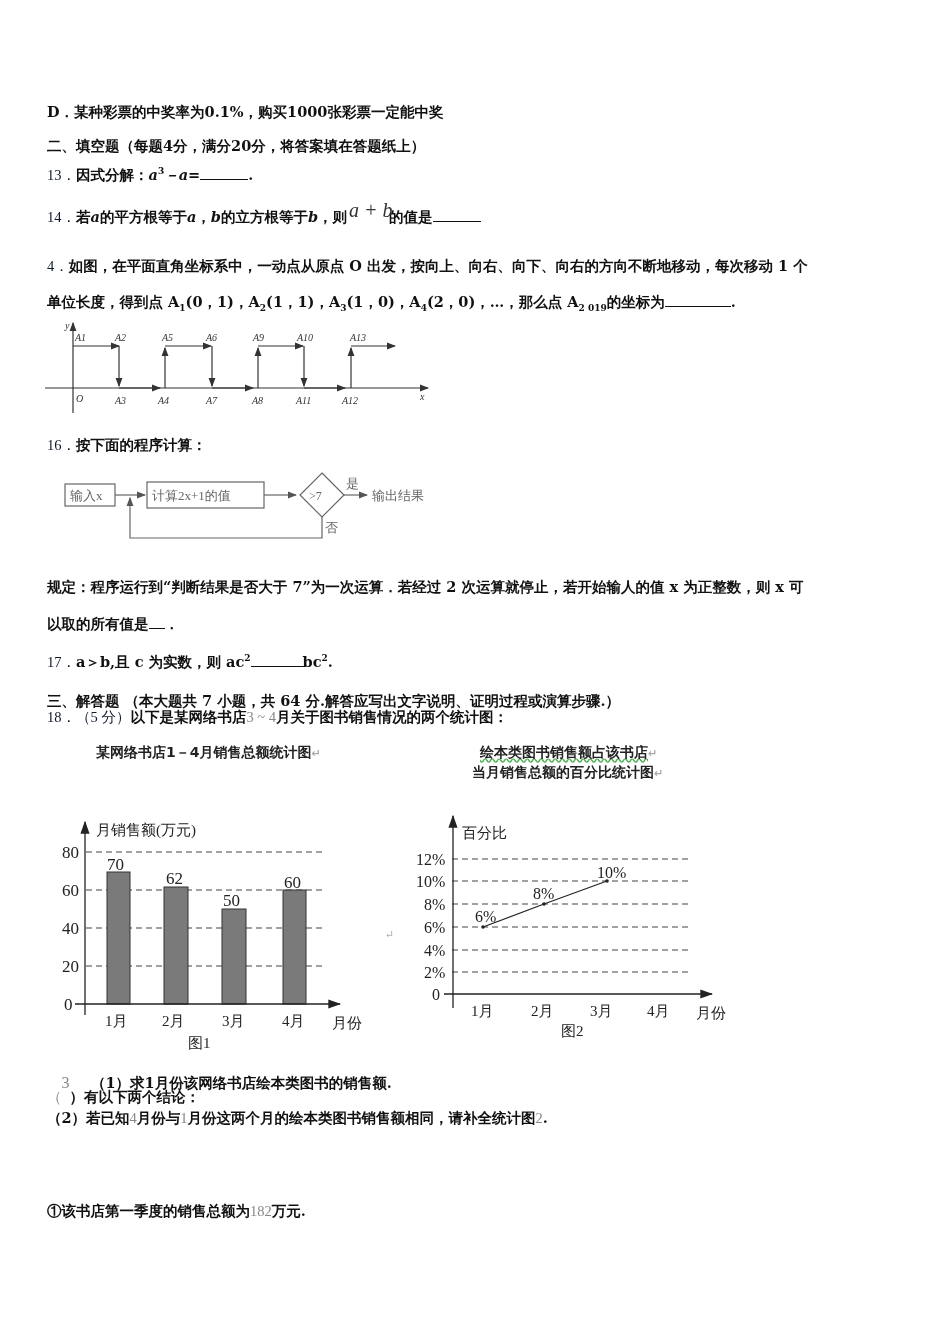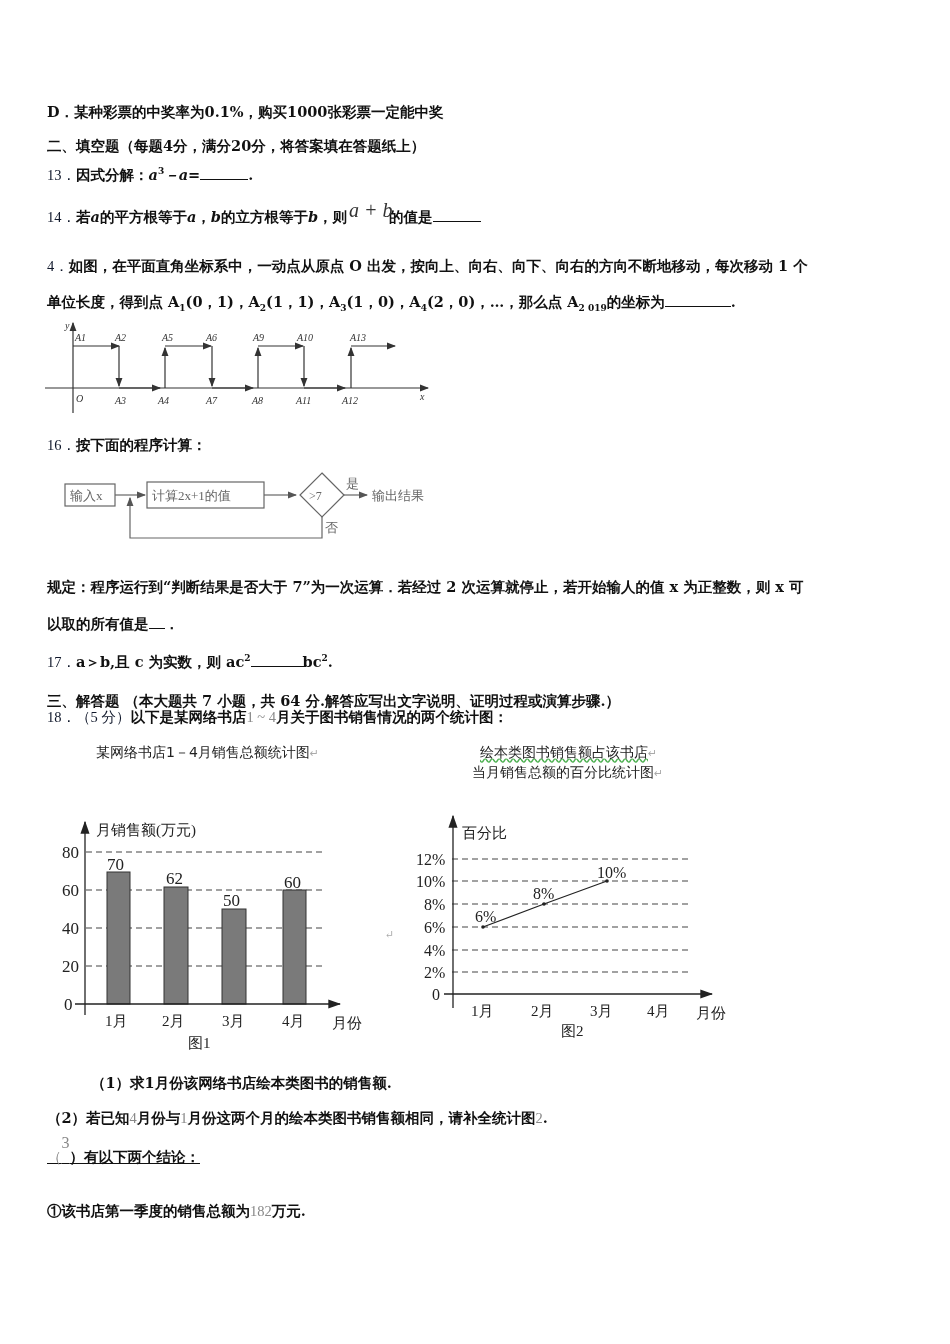--- a/index.html
+++ b/index.html
@@ -6,21 +6,21 @@
   body { width: 950px; height: 1344px; position: relative; overflow: hidden;
          font-family: "DejaVu Serif", "Liberation Serif", serif; color: #111; }
   .line { position: absolute; left: 47px; font-size: 14.5px; white-space: nowrap; line-height: 20px; }
   .b { font-weight: bold; }
   .num { font-family: "Liberation Serif", serif; font-weight: normal; color: #0f172a; }
   .grey { color: #888; font-weight: normal; font-family: "Liberation Serif", serif; }
   sub, sup { font-size: 9px; }
   .blank { display: inline-block; border-bottom: 1px solid #111; height: 14px; vertical-align: baseline; }
   .frac { position: relative; display: inline-block; width: 42px; }
   .frac span { position: absolute; left: 2px; top: -22px; font-family: "Liberation Serif", serif; font-style: italic; font-weight: normal; font-size: 20px; color: #333; }
-  .ctitle { position: absolute; font-family: "DejaVu Sans", sans-serif; font-size: 14px; color: #222; white-space: nowrap; }
+  .ctitle { position: absolute; font-family: "DejaVu Sans", sans-serif; font-size: 14px; color: #222; white-space: nowrap; font-weight: bold; }
   .wavy { text-decoration: underline wavy #4caf50; }
   .mark { color: #aaa; font-size: 11px; }
   svg text { font-family: "Liberation Serif", serif; }
 </style>
 </head>
 <body>
 
 <div class="line b" style="top:102px;">
   <span>D．</span><span>某种彩票的中奖率为0.1%，购买1000张彩票一定能中奖</span>
 </div>
@@ -119,21 +119,21 @@
   <span>以取的所有值是</span><span class="blank" style="width:16px;"></span><span>．</span>
 </div>
 
 <div class="line b" style="top:648px;">
   <span class="num">17．</span><span>a＞b,且 c 为实数，则 ac</span><sup>2</sup><span class="blank" style="width:52px;"></span><span>bc</span><sup>2</sup><span>.</span>
 </div>
 
 <div class="line b" style="top:681px;margin-top:10px;">三、解答题  （本大题共 7 小题，共 64 分.解答应写出文字说明、证明过程或演算步骤.）</div>
 
 <div class="line b" style="top:707px;">
-  <span class="num">18．</span><span class="num">（5 分）</span><span>以下是某网络书店</span><span class="grey">1 ~ 4</span><span>月关于图书销售情况的两个统计图：</span>
+  <span class="num">18．</span><span class="num">（5 分）</span><span>以下是某网络书店</span><span class="grey">3 ~ 4</span><span>月关于图书销售情况的两个统计图：</span>
 </div>
 
 <div class="ctitle" style="left:96px; top:744px;"><span>某网络书店1－4月销售总额统计图</span><span class="mark">↵</span></div>
 <div class="ctitle" style="left:480px; top:744px;"><span class="wavy">绘本类图书销售额占该书店</span><span class="mark">↵</span></div>
 <div class="ctitle" style="left:472px; top:764px;"><span>当月销售总额的百分比统计图</span><span class="mark">↵</span></div>
 
 <svg style="position:absolute; left:40px; top:810px;" width="340" height="250">
   <defs>
     <marker id="ah3" markerWidth="10" markerHeight="7" refX="9" refY="3.5" orient="auto">
       <path d="M0,0 L10,3.5 L0,7 z" fill="#222"></path>
@@ -219,18 +219,18 @@
     <text x="316" y="208">月份</text>
     <text x="82" y="28">百分比</text>
     <text x="181" y="226">图2</text>
   </g>
 </svg>
 
 <div class="line b" style="top:1073px;margin-left:44px;">（1）求1月份该网络书店绘本类图书的销售额.</div>
 <div class="line b" style="top:1108px;">
   <span>（2）若已知</span><span class="grey">4</span><span>月份与</span><span class="grey">1</span><span>月份这两个月的绘本类图书销售额相同，请补全统计图</span><span class="grey">2</span><span>.</span>
 </div>
-<div class="line b" style="top:1147px;text-decoration:underline;">
+<div class="line b" style="top:1087px;">
   <span class="grey">（</span><span class="grey" style="position:relative; top:-14px; font-size:16px;">3</span><span>）有以下两个结论：</span>
 </div>
 <div class="line b" style="top:1201px;">
   <span>①该书店第一季度的销售总额为</span><span class="grey">182</span><span>万元.</span>
 </div>
 
 </body></html>

